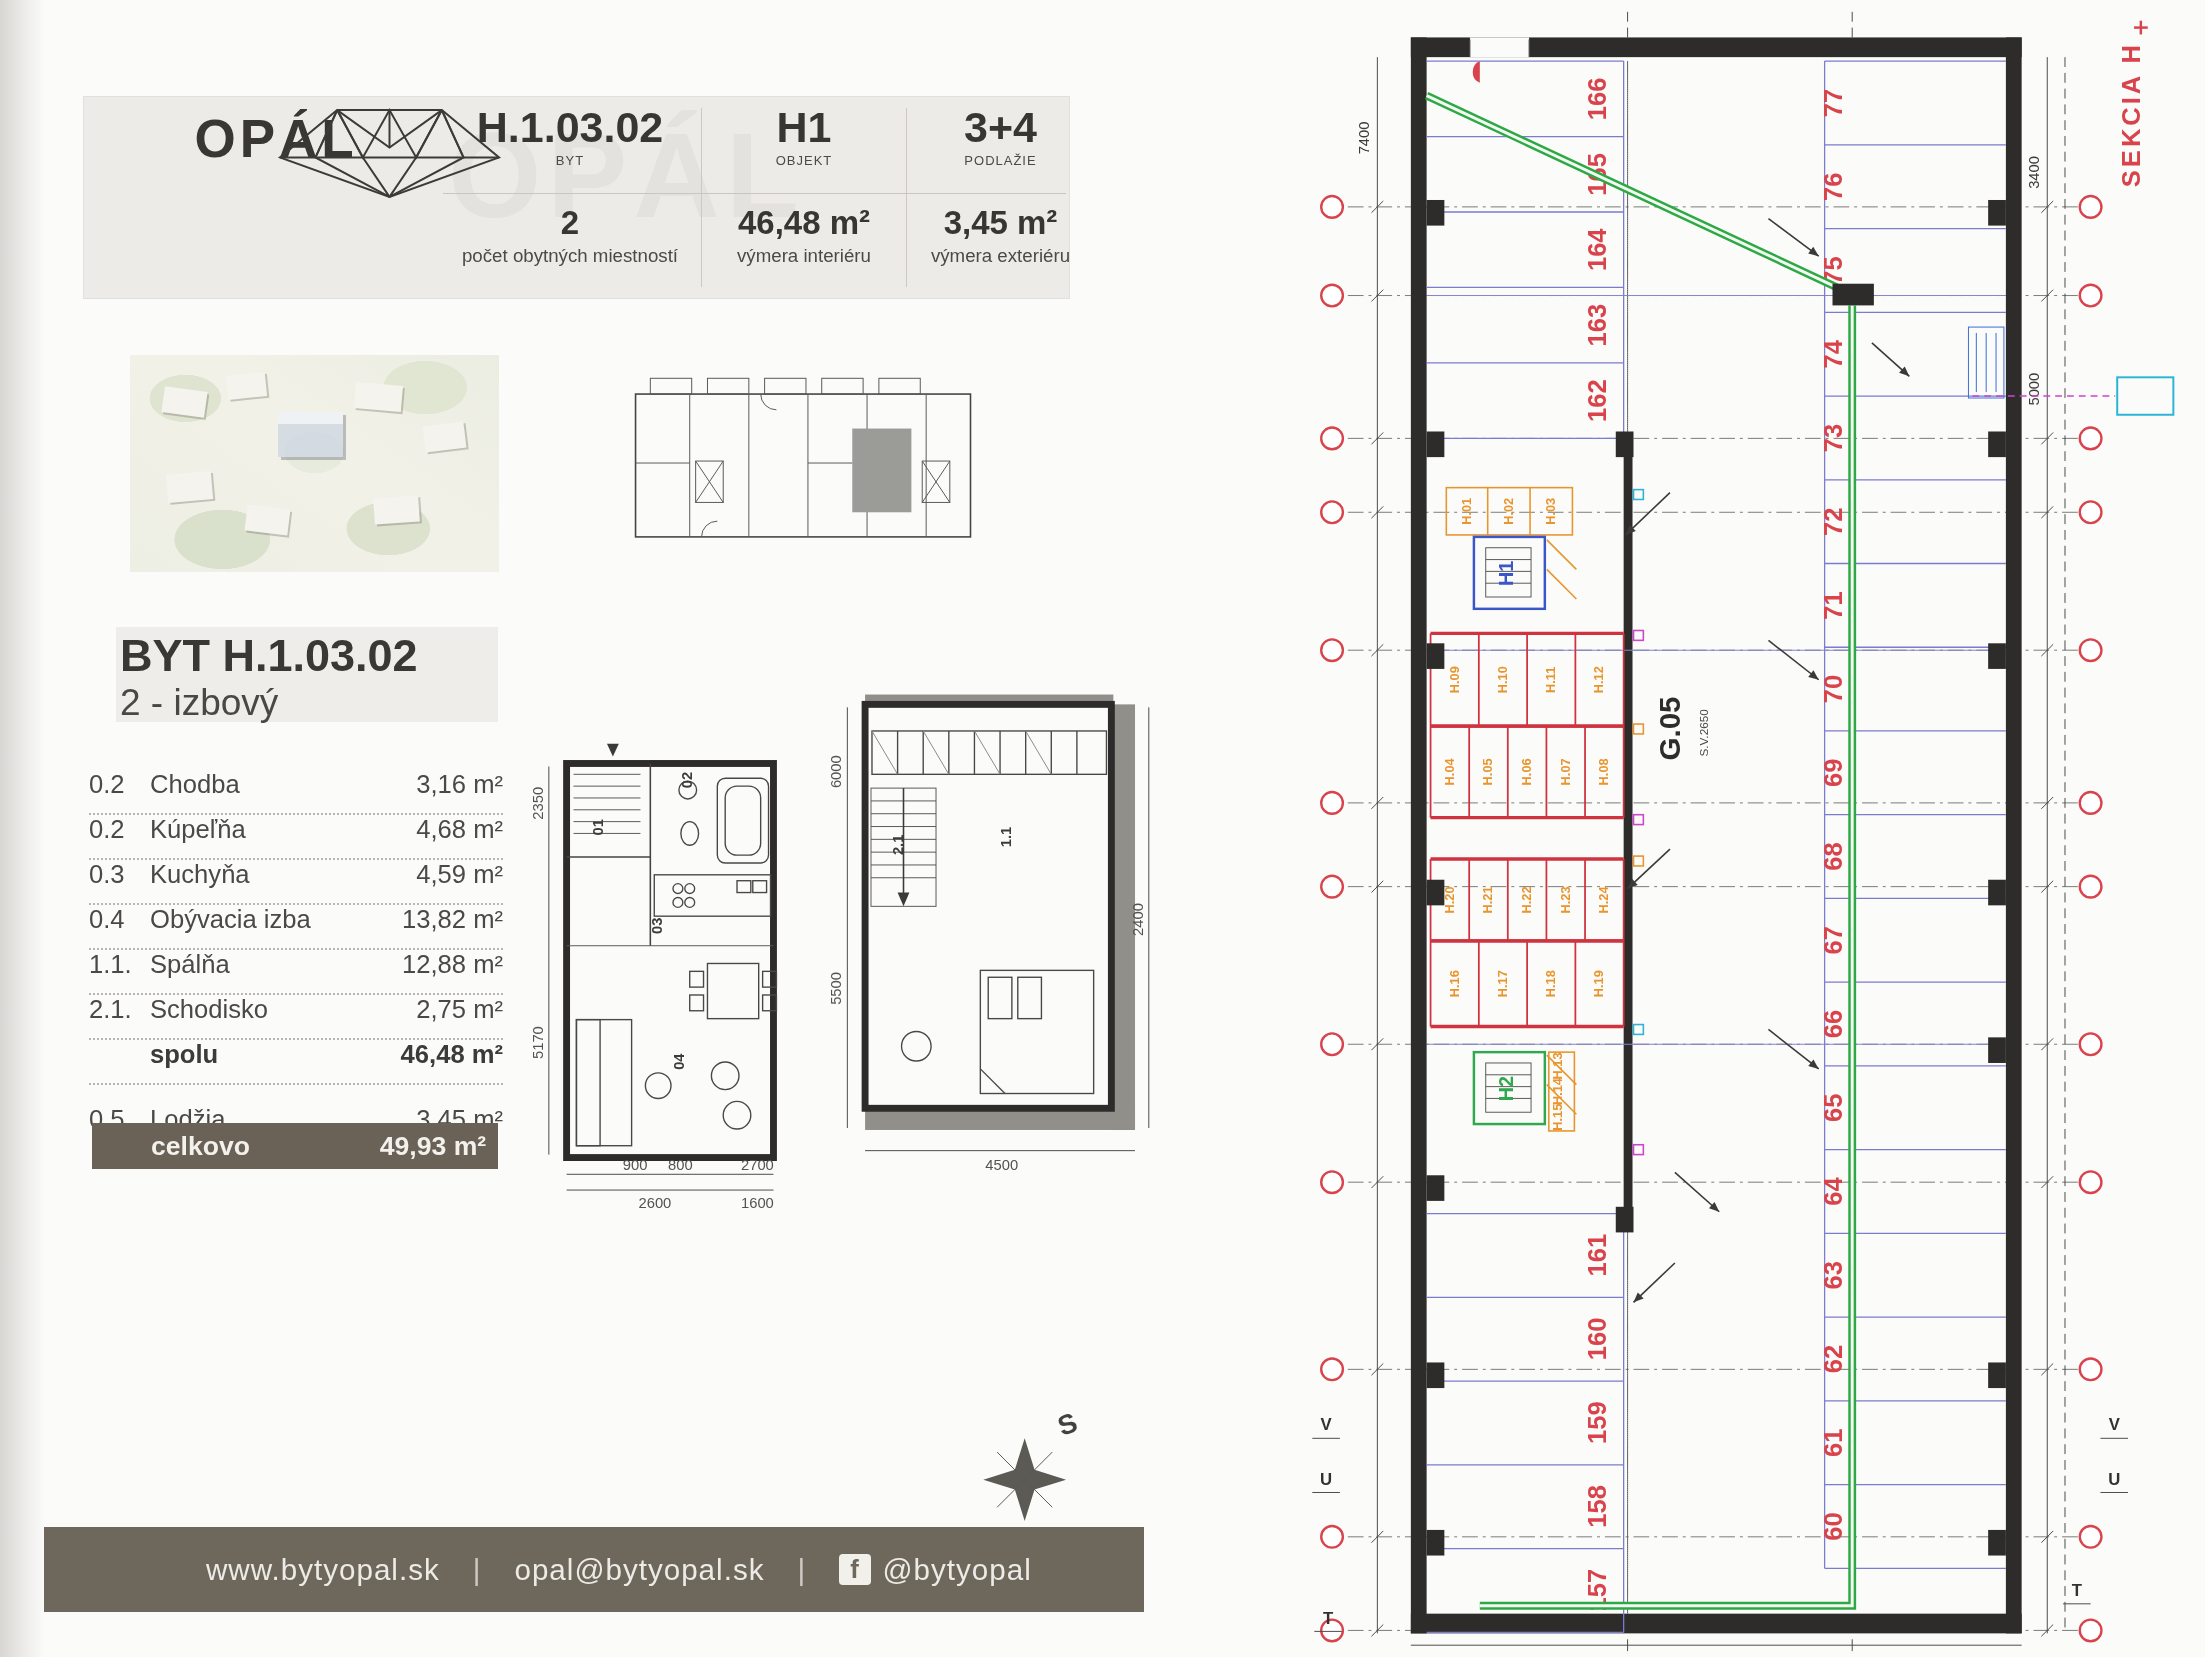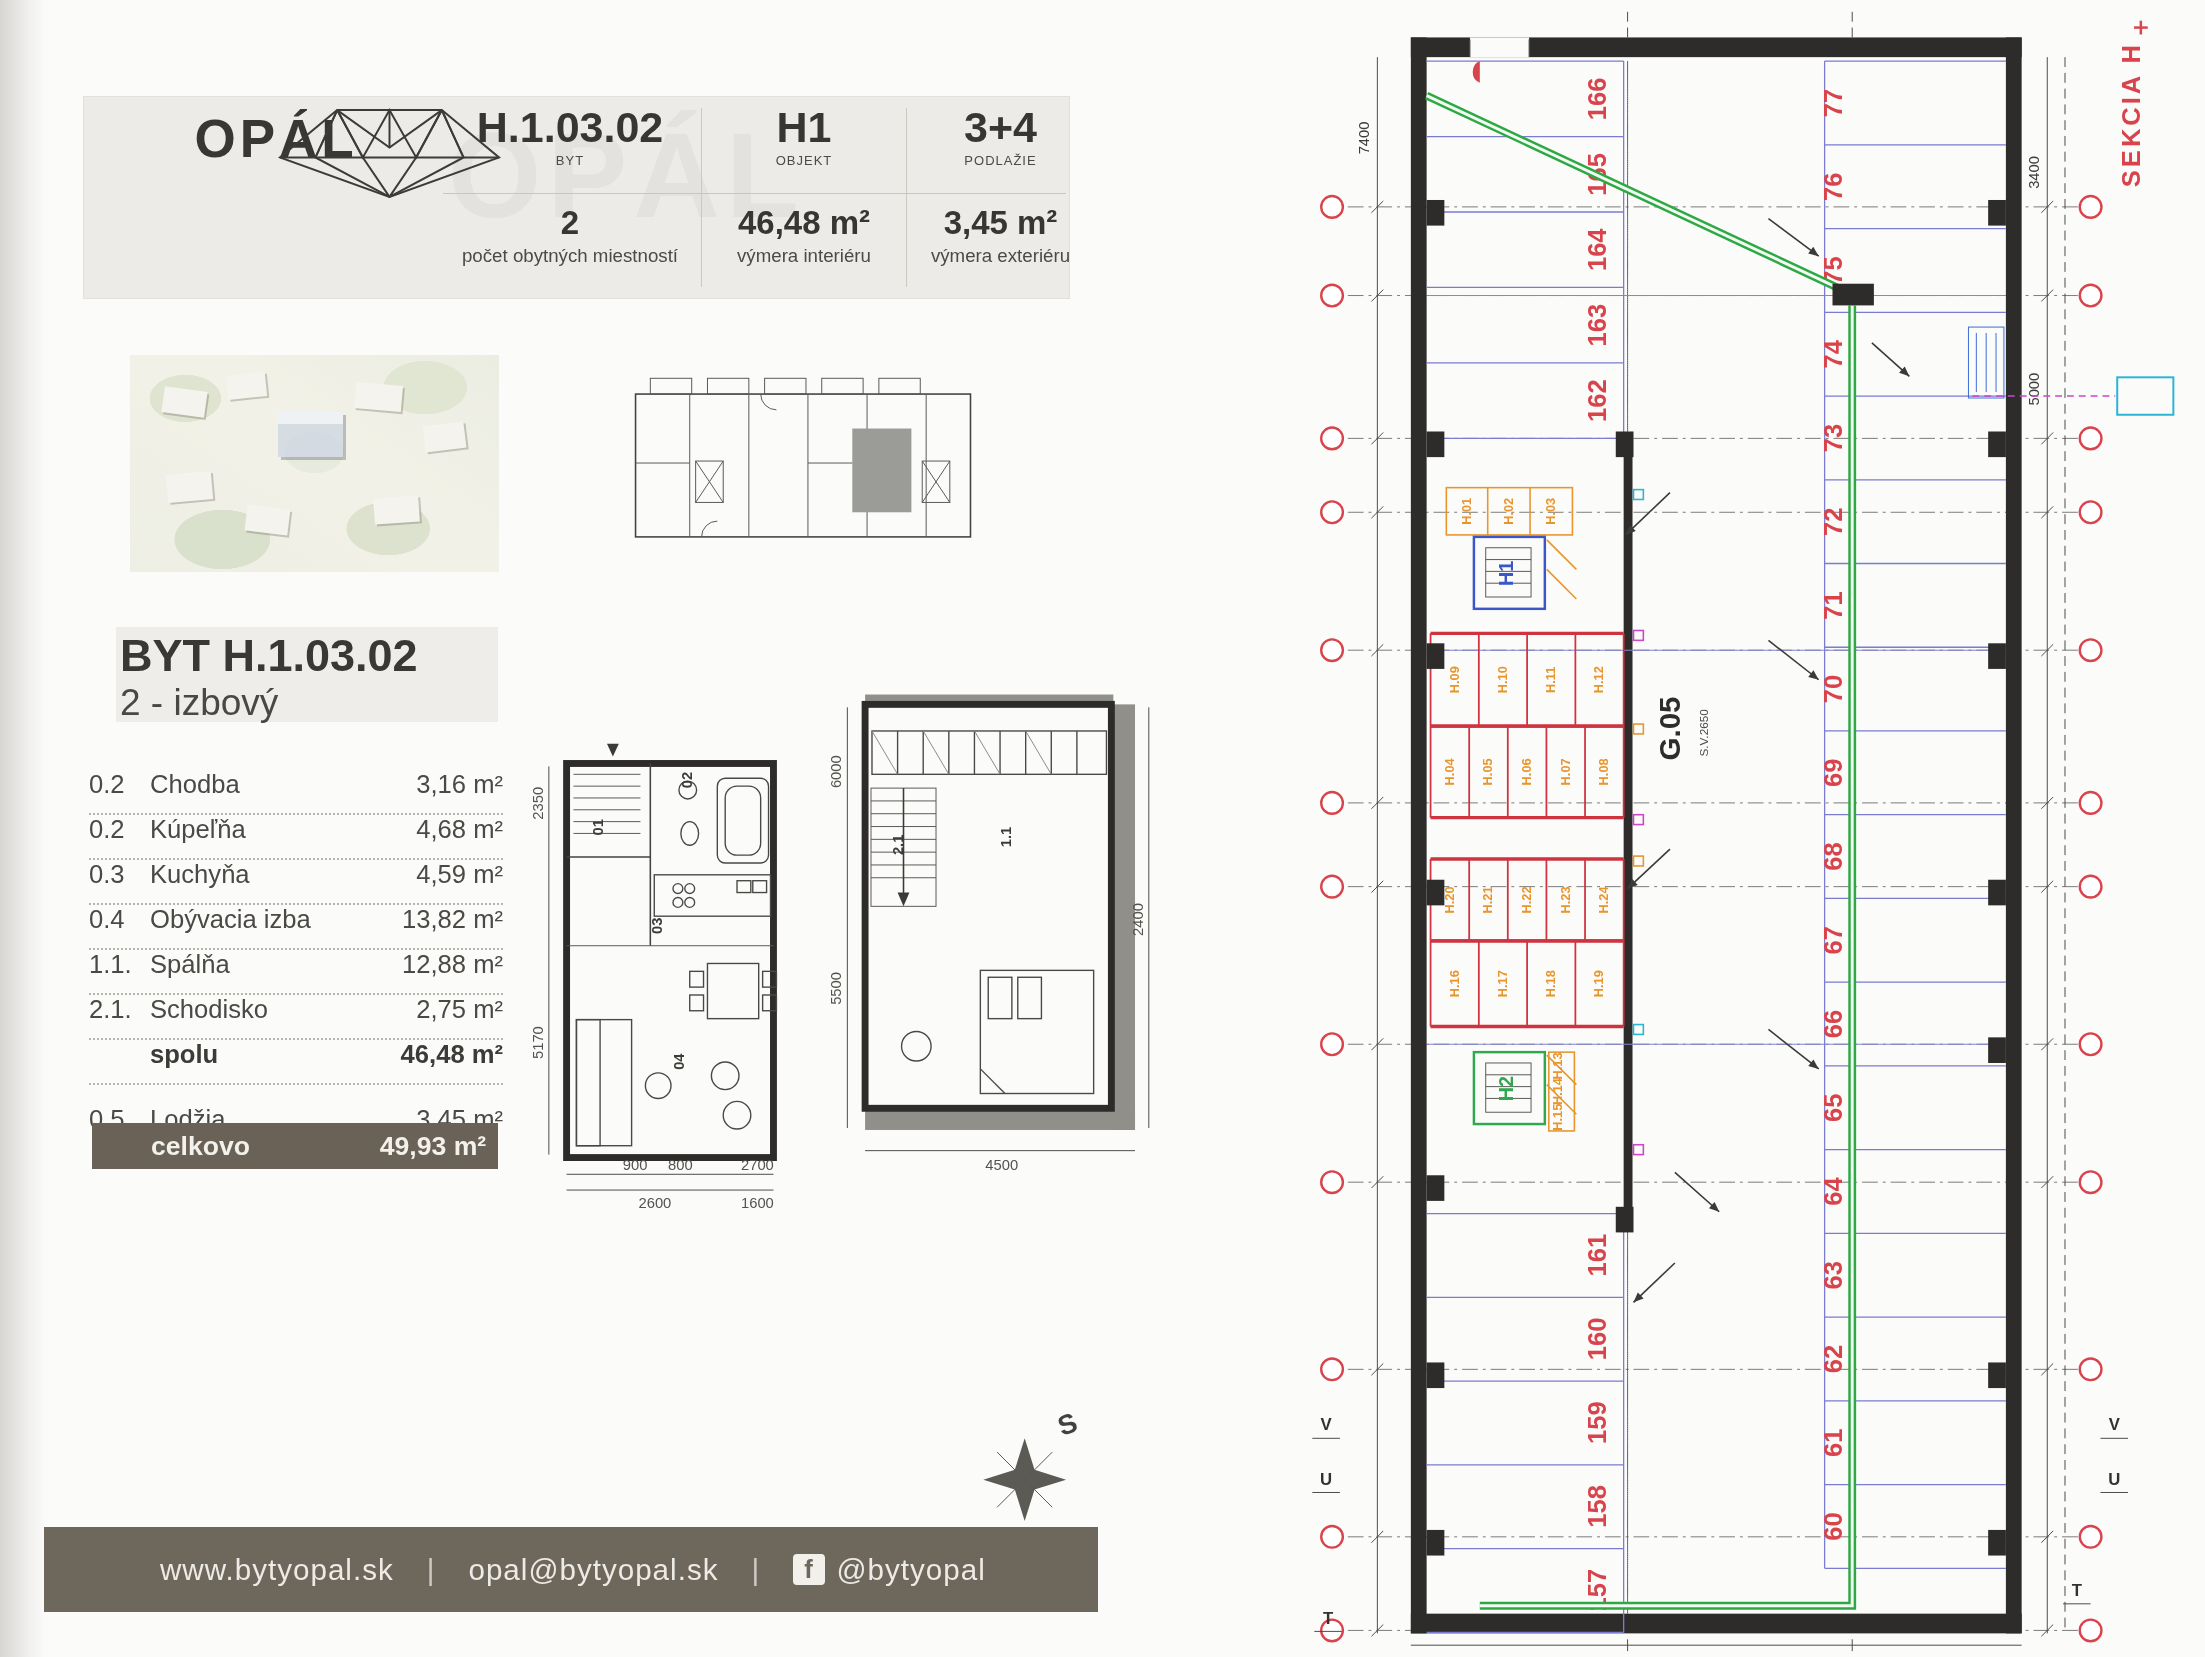--- a/index.html
+++ b/index.html
@@ -51,21 +51,21 @@
   .trow .nm{flex:1;}
   .trow .ar{text-align:right;}
   .trow.bold{font-weight:700;color:#3d3b38;}
   .trow.loggia{margin-top:19.7px;border-bottom:none;}
   #total-bar{left:92px;top:1123px;width:406px;height:46px;background:#6a6257;
     display:flex;align-items:center;color:#f3f1ec;font-size:26.6px;font-weight:700;}
   #total-bar .nm{margin-left:59px;flex:1;}
   #total-bar .ar{margin-right:11.8px;}
   
   #footer-bar{left:44px;top:1527px;width:1054px;height:85px;background:#6e675c;
-    display:flex;align-items:center;color:#edebe6;font-size:29.6px;letter-spacing:1px;}
+    display:flex;align-items:center;color:#edebe6;font-size:29.6px;letter-spacing:1px;padding-left:46px;}
   #footer-bar .sep{margin:0 33px;opacity:.75;}
   #fb-icon{display:inline-block;width:31.5px;height:31.5px;background:#f2f0eb;border-radius:3.9px;
     color:#6e675c;font-weight:700;font-size:25.6px;text-align:center;line-height:31.5px;margin-right:11.8px;}
   #footer-items{margin-left:116px;display:flex;align-items:center;}
   
   svg{position:absolute;overflow:visible;}
   text{font-family:"Liberation Sans",sans-serif;}
   .thin{stroke:#45433f;stroke-width:1.6;fill:none;}
   .thin2{stroke:#5a5855;stroke-width:1;fill:none;}
   .wallline{stroke:#2d2c2a;stroke-width:7;fill:none;}

